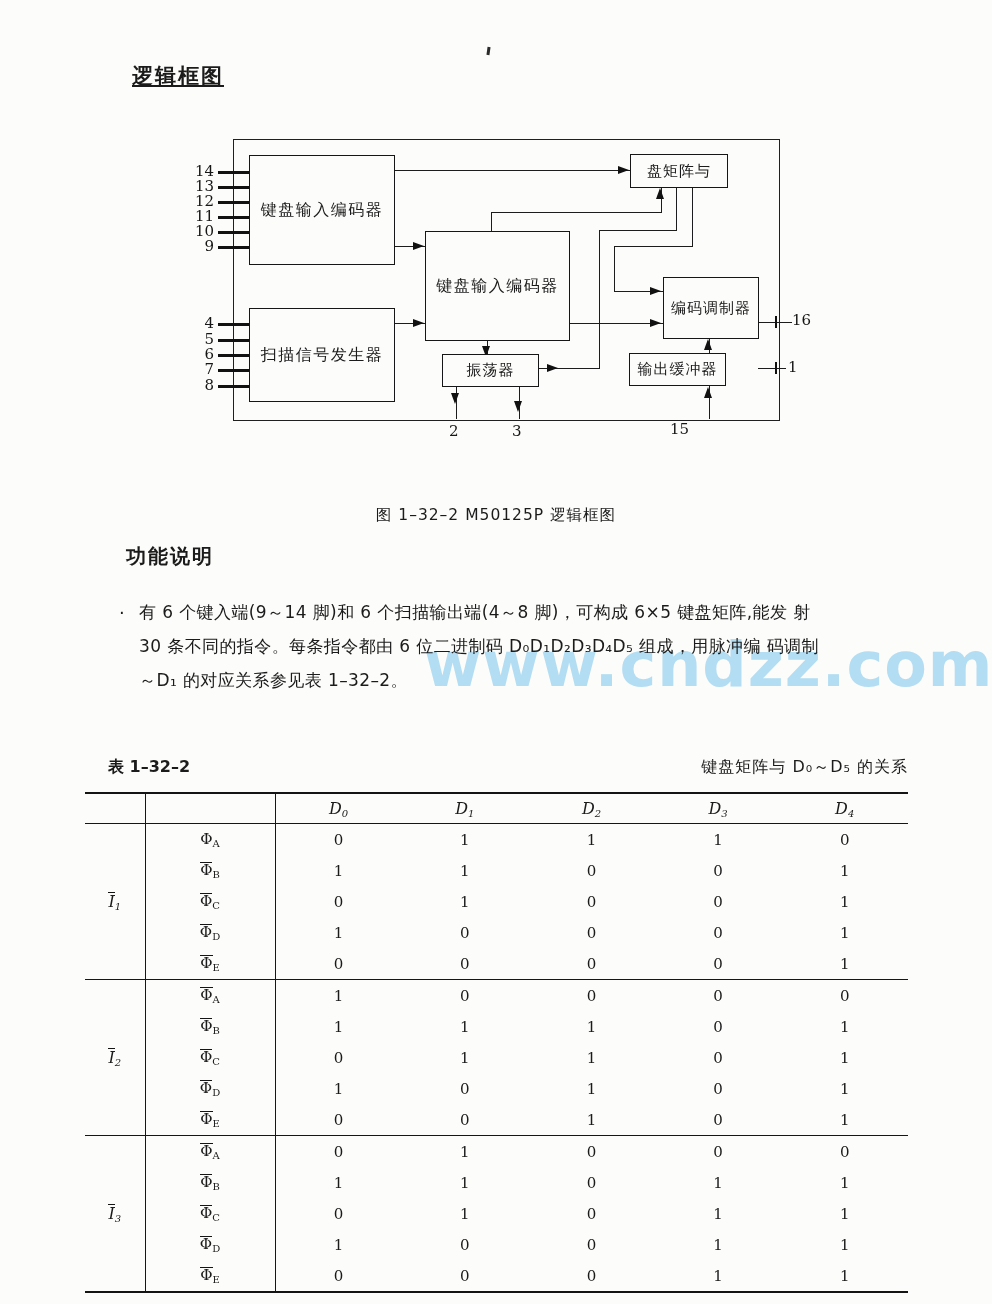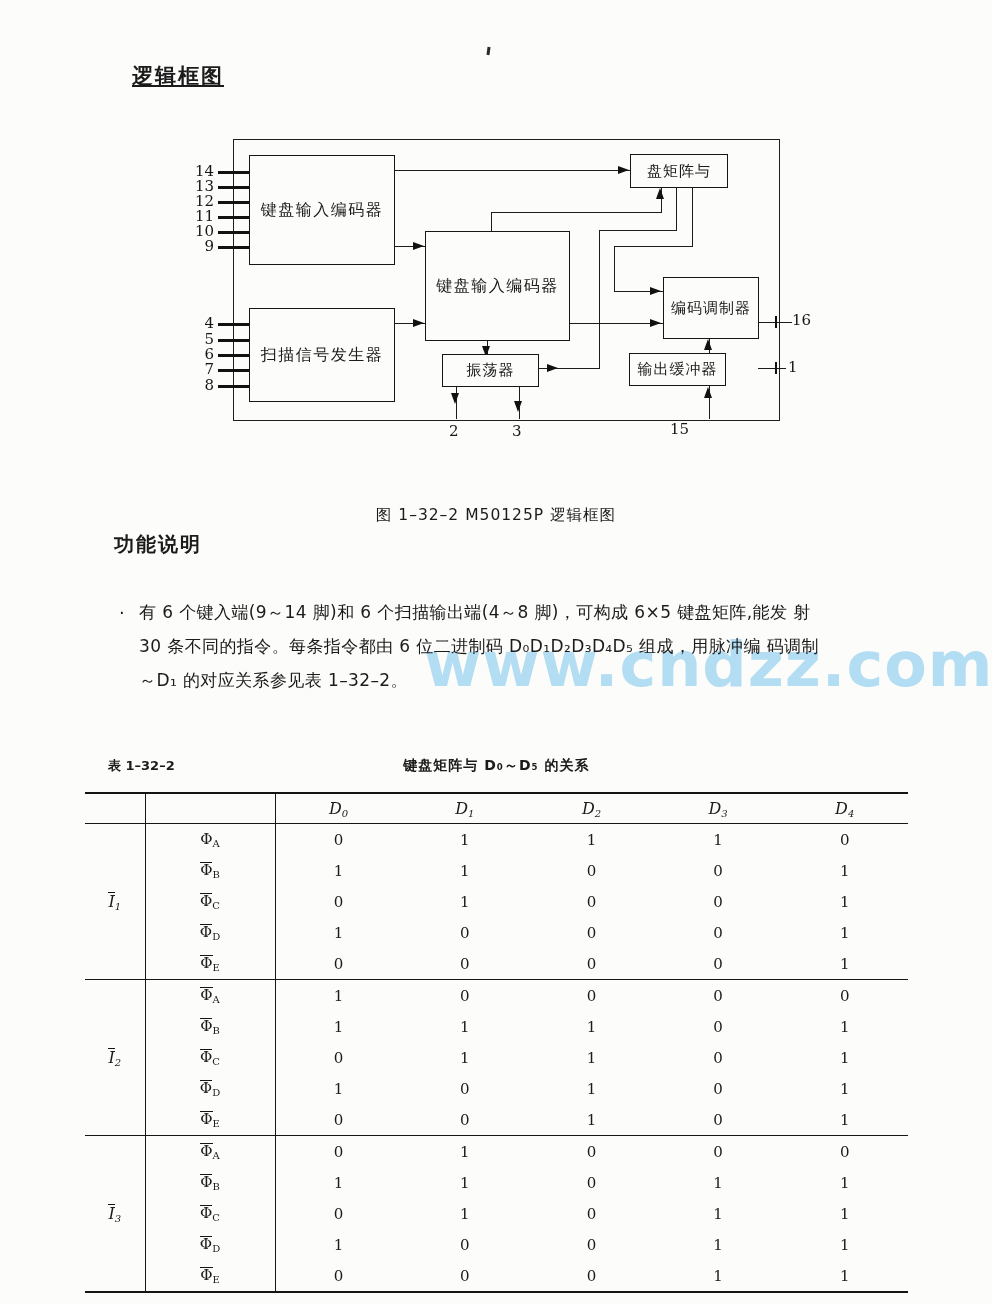--- a/index.html
+++ b/index.html
@@ -8,21 +8,21 @@
 
   
   .watermark{position:absolute;left:424px;top:628px;z-index:0;
              font-family:"DejaVu Sans",sans-serif;font-weight:bold;font-size:62px;
              letter-spacing:1px;color:#b3ddf2;white-space:nowrap;}
 
   .z{position:relative;z-index:1;}
 
   
   .h-logic{position:absolute;left:114px;top:44px;margin:18px;font-size:21px;font-weight:bold;letter-spacing:2px;text-decoration:underline;}
-  .h-func{position:absolute;left:114px;top:531px;margin:0;font-size:20px;font-weight:bold;letter-spacing:2px;z-index:1;}
+  .h-func{position:absolute;left:114px;top:531px;margin:12px;font-size:20px;font-weight:bold;letter-spacing:2px;z-index:1;}
   .artifact{position:absolute;left:487px;top:47px;width:3px;height:8px;background:#2a2a2a;transform:rotate(8deg);}
 
   
   .diagram{position:absolute;left:0;top:0;width:992px;height:460px;}
   .obox{position:absolute;left:233px;top:139px;width:545px;height:280px;border:1.4px solid #1f1f1f;}
   .blk{position:absolute;border:1.6px solid #161616;background:#fcfcfa;display:flex;align-items:center;justify-content:center;
        font-size:16px;letter-spacing:1.5px;white-space:nowrap;z-index:2;font-weight:500;}
   .blk.sm{font-size:15px;letter-spacing:1px;}
   .wh{position:absolute;height:1.4px;background:#1c1c1c;}
   .wv{position:absolute;width:1.4px;background:#1c1c1c;}
@@ -35,22 +35,22 @@
   .pinnum.r{width:26px;text-align:right;}
 
   .caption{position:absolute;left:0;right:0;top:505px;text-align:center;font-size:15.5px;letter-spacing:1px;}
 
   
   .bullet{position:absolute;left:119px;top:602px;font-size:18px;z-index:1;}
   .para{position:absolute;left:139px;top:595px;z-index:1;}
   .para .pline{height:34px;line-height:34px;font-size:17px;white-space:nowrap;letter-spacing:0.4px;}
 
   
-  .tcap-label{position:absolute;left:108px;top:757px;font-size:13px;font-weight:bold;z-index:1;}
-  .tcap-title{position:absolute;left:85px;top:757px;width:823px;text-align:center;font-size:14px;font-weight:bold;letter-spacing:1px;z-index:1;}
+  .tcap-label{position:absolute;left:108px;top:757px;font-size:16px;font-weight:bold;z-index:1;}
+  .tcap-title{position:absolute;left:85px;top:757px;width:823px;text-align:right;font-size:16px;font-weight:normal;letter-spacing:1px;z-index:1;}
   table.matrix{position:absolute;left:85px;top:792px;width:823px;border-collapse:collapse;table-layout:fixed;
                border-top:2.6px solid #141414;border-bottom:2.6px solid #141414;z-index:1;
                font-family:"DejaVu Serif",serif;}
   .matrix th,.matrix td{padding:0;text-align:center;font-weight:normal;}
   .matrix thead th{height:29px;border-bottom:1.5px solid #161616;}
   .matrix tbody td{height:31px;font-size:15px;}
   .matrix .c0{border-right:1.3px solid #161616;}
   .matrix .c1{border-right:1.3px solid #161616;}
   .matrix tr.gend > td{border-bottom:1.5px solid #161616;}
   .matrix td.gcell{border-bottom:1.5px solid #161616;}

